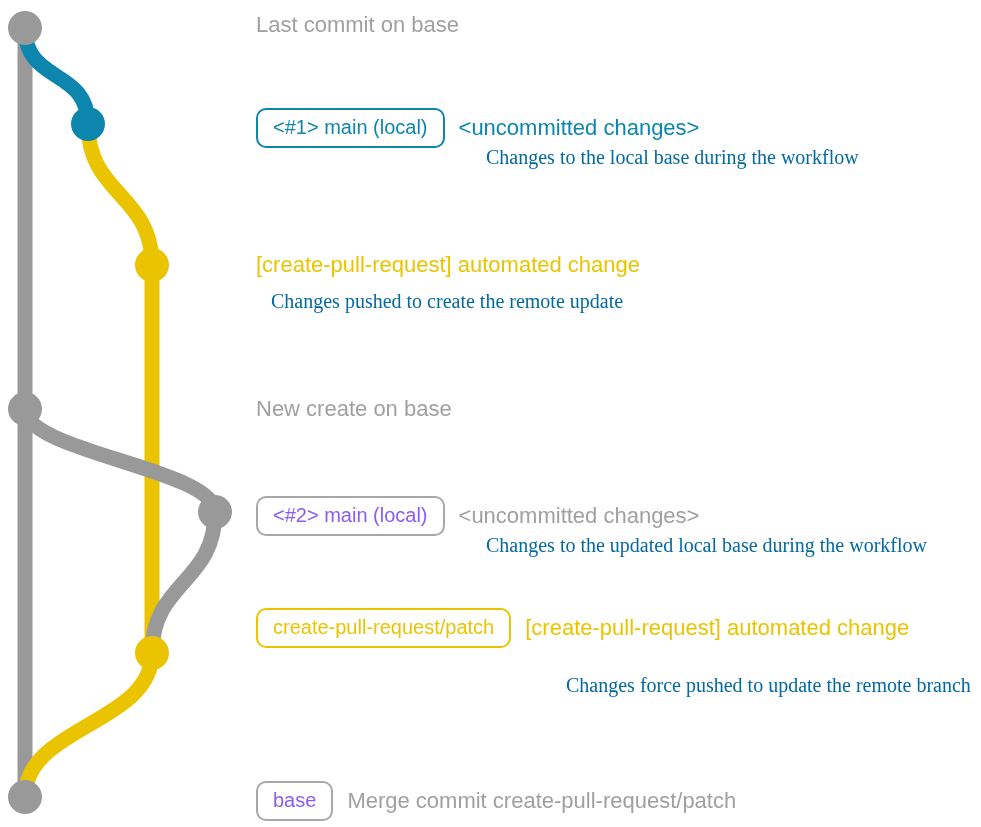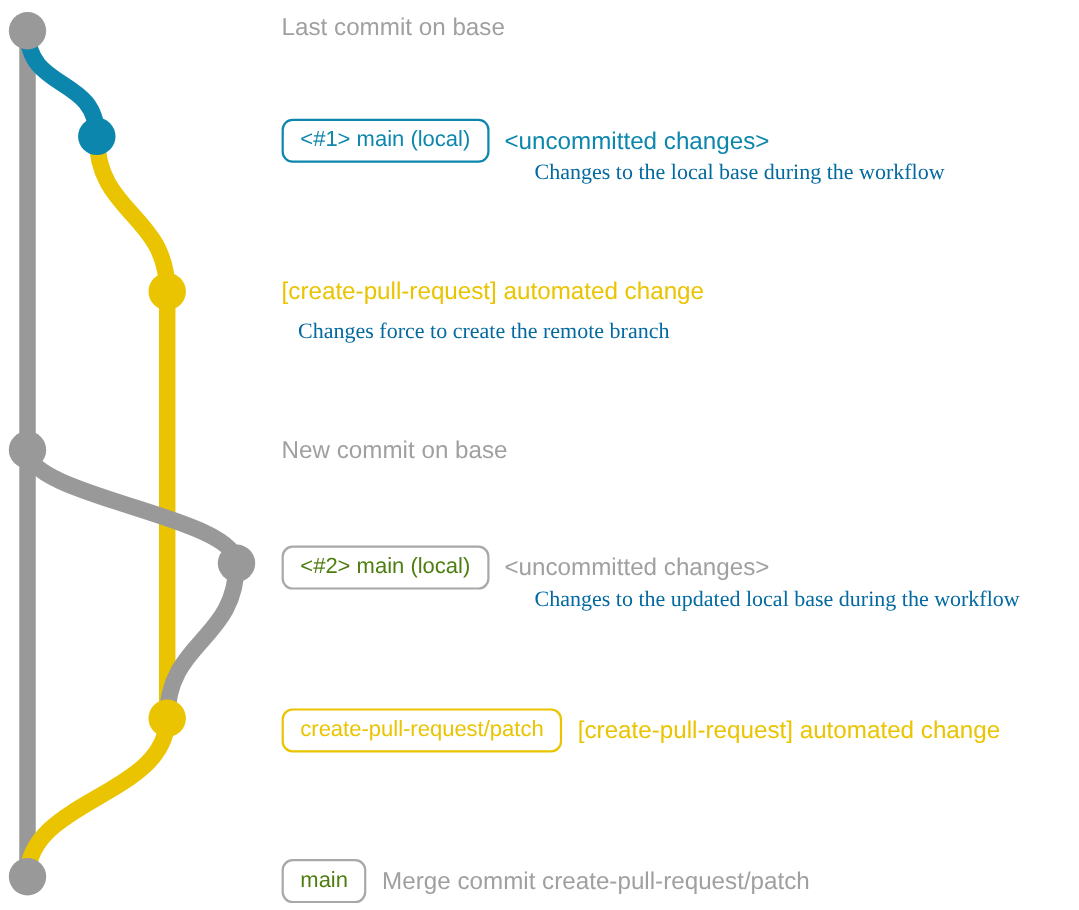--- a/index.html
+++ b/index.html
@@ -49,21 +49,21 @@
   .badge.teal {
     border-color: #0c86ad;
     color: #0c86ad;
   }
   .badge.yellow {
     border-color: #eac400;
     color: #eac400;
   }
   .badge.gray {
     border-color: #a8a8a8;
-    color: #4d7c0f;
+    color: #8b5cf6;
   }
   .subject {
     font-size: 22px;
     line-height: 26px;
     margin-left: 14px;
     color: #333333;
   }
   .subject.teal { color: #0c86ad; }
   .subject.yellow { color: #eac400; }
   .subject.gray  { color: #a0a0a0; }
@@ -113,35 +113,36 @@
 
   <div class="row" style="left:256px; top:108px;">
     <span class="badge teal">&lt;#1&gt; main (local)</span>
     <span class="subject teal">&lt;uncommitted changes&gt;</span>
   </div>
   <div class="desc" style="left:486px; top:145px;">Changes to the local base during the workflow</div>
 
   <div class="row" style="left:256px; top:252px;">
     <span class="subject yellow standalone">[create-pull-request] automated change</span>
   </div>
-  <div class="desc" style="left:271px; top:289px;">Changes force to create the remote branch</div>
+  <div class="desc" style="left:271px; top:289px;">Changes pushed to create the remote update</div>
 
   <div class="row" style="left:256px; top:396px;">
-    <span class="subject gray standalone">New commit on base</span>
+    <span class="subject gray standalone">New create on base</span>
   </div>
 
   <div class="row" style="left:256px; top:496px;">
     <span class="badge gray">&lt;#2&gt; main (local)</span>
     <span class="subject gray">&lt;uncommitted changes&gt;</span>
   </div>
   <div class="desc" style="left:486px; top:533px;">Changes to the updated local base during the workflow</div>
 
-  <div class="row" style="left:256px; top:644px;">
+  <div class="row" style="left:256px; top:608px;">
     <span class="badge yellow">create-pull-request/patch</span>
     <span class="subject yellow">[create-pull-request] automated change</span>
   </div>
+  <div class="desc" style="left:566px; top:673px;">Changes force pushed to update the remote branch</div>
 
   <div class="row" style="left:256px; top:781px;">
-    <span class="badge gray">main</span>
+    <span class="badge gray">base</span>
     <span class="subject gray">Merge commit create-pull-request/patch</span>
   </div>
 
 </div>
 
 </body></html>

